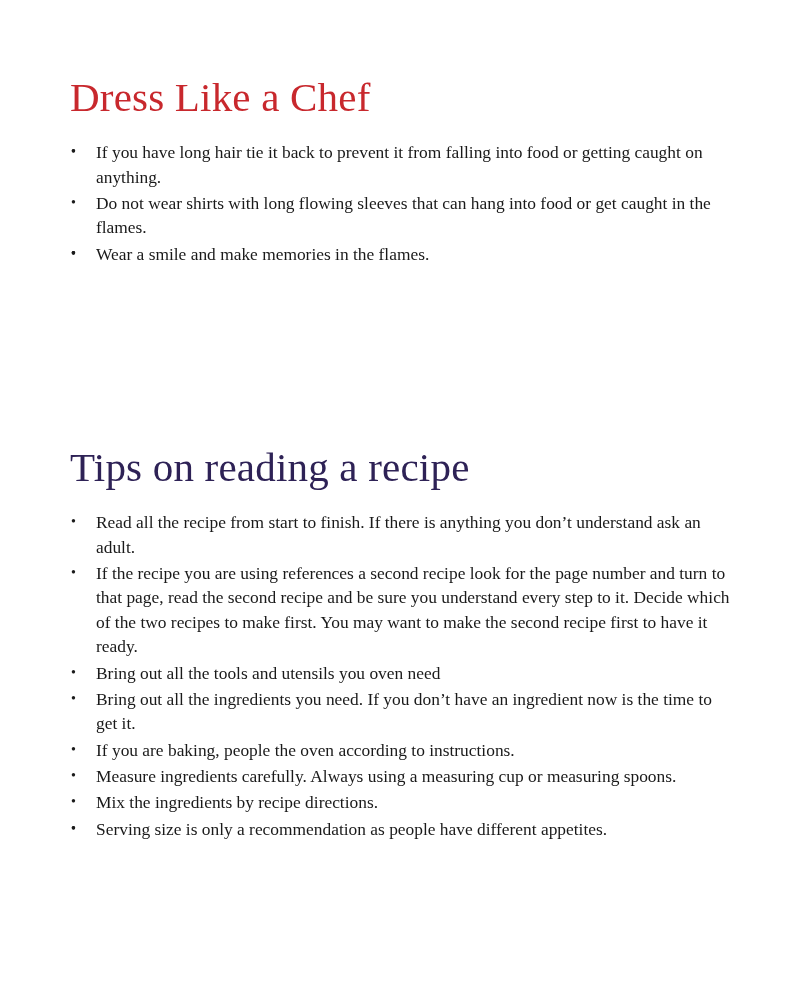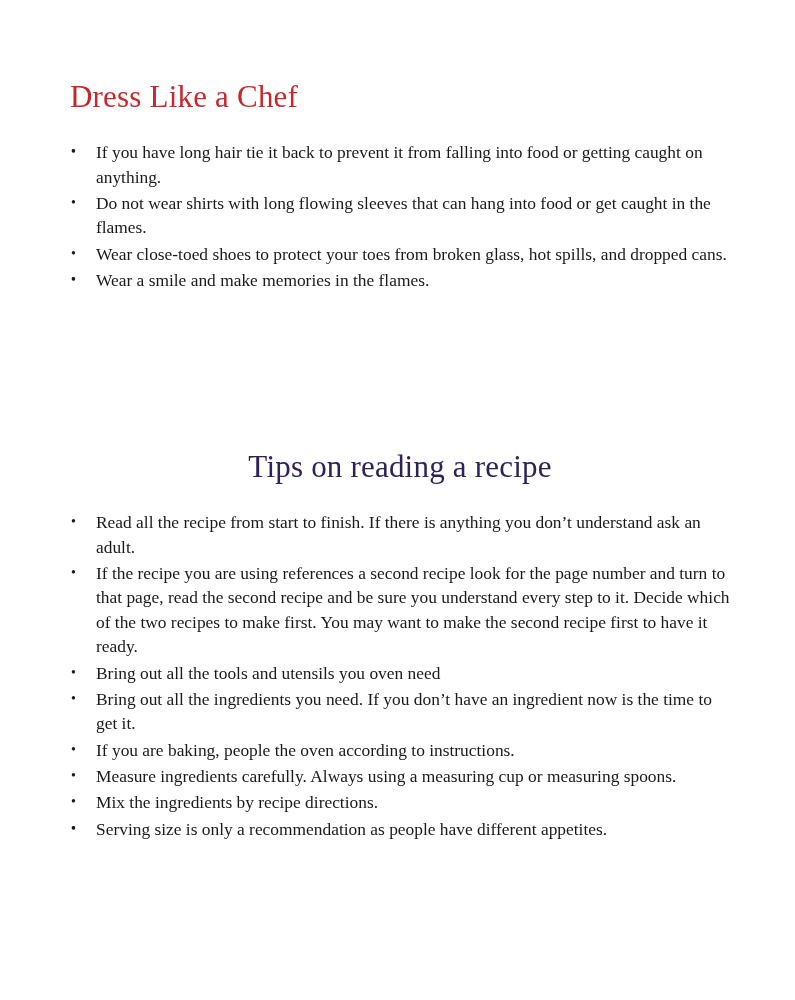--- a/index.html
+++ b/index.html
@@ -25,26 +25,26 @@
     .section {
       position: absolute;
       left: 70px;
       width: 660px;
     }
     .section-1 { top: 76px; }
     .section-2 { top: 446px; }
     h2 {
       margin: 0;
       font-weight: normal;
-      font-size: 31px;
+      font-size: 41px;
       line-height: 42px;
       letter-spacing: 0.2px;
     }
     .h-red { color: #c8282d; }
-    .h-purple { color: #2e2256; text-align: center; }
+    .h-purple { color: #2e2256; }
     ul {
       list-style: none;
       margin: 0;
       padding: 0;
     }
     .section-1 ul { margin-top: 22px; }
     .section-2 ul { margin-top: 22px; }
     li {
       position: relative;
       padding-left: 26px;
@@ -65,21 +65,21 @@
 <body>
 
 <div class="page">
 
   <section class="section section-1">
     <h2 class="h-red">Dress Like a Chef</h2>
     <ul>
       <li><span class="bullet">•</span></li>
       <li><span class="bullet">•</span><span>If you have long hair tie it back to prevent it from falling into food or getting caught on anything.</span></li>
       <li><span class="bullet">•</span><span>Do not wear shirts with long flowing sleeves that can hang into food or get caught in the flames.</span></li>
-      <li><span class="bullet">•</span><span>Wear close-toed shoes to protect your toes from broken glass, hot spills, and dropped cans.</span></li>
+      <li><span class="bullet">•</span></li>
       <li><span class="bullet">•</span></li>
       <li><span class="bullet">•</span><span>Wear a smile and make memories in the flames.</span></li>
     </ul>
   </section>
 
   <section class="section section-2">
     <h2 class="h-purple">Tips on reading a recipe</h2>
     <ul>
       <li><span class="bullet">•</span><span>Read all the recipe from start to finish. If there is anything you don’t understand ask an adult.</span></li>
       <li><span class="bullet">•</span><span>If the recipe you are using references a second recipe look for the page number and turn to that page, read the second recipe and be sure you understand every step to it. Decide which of the two recipes to make first. You may want to make the second recipe first to have it ready.</span></li>

